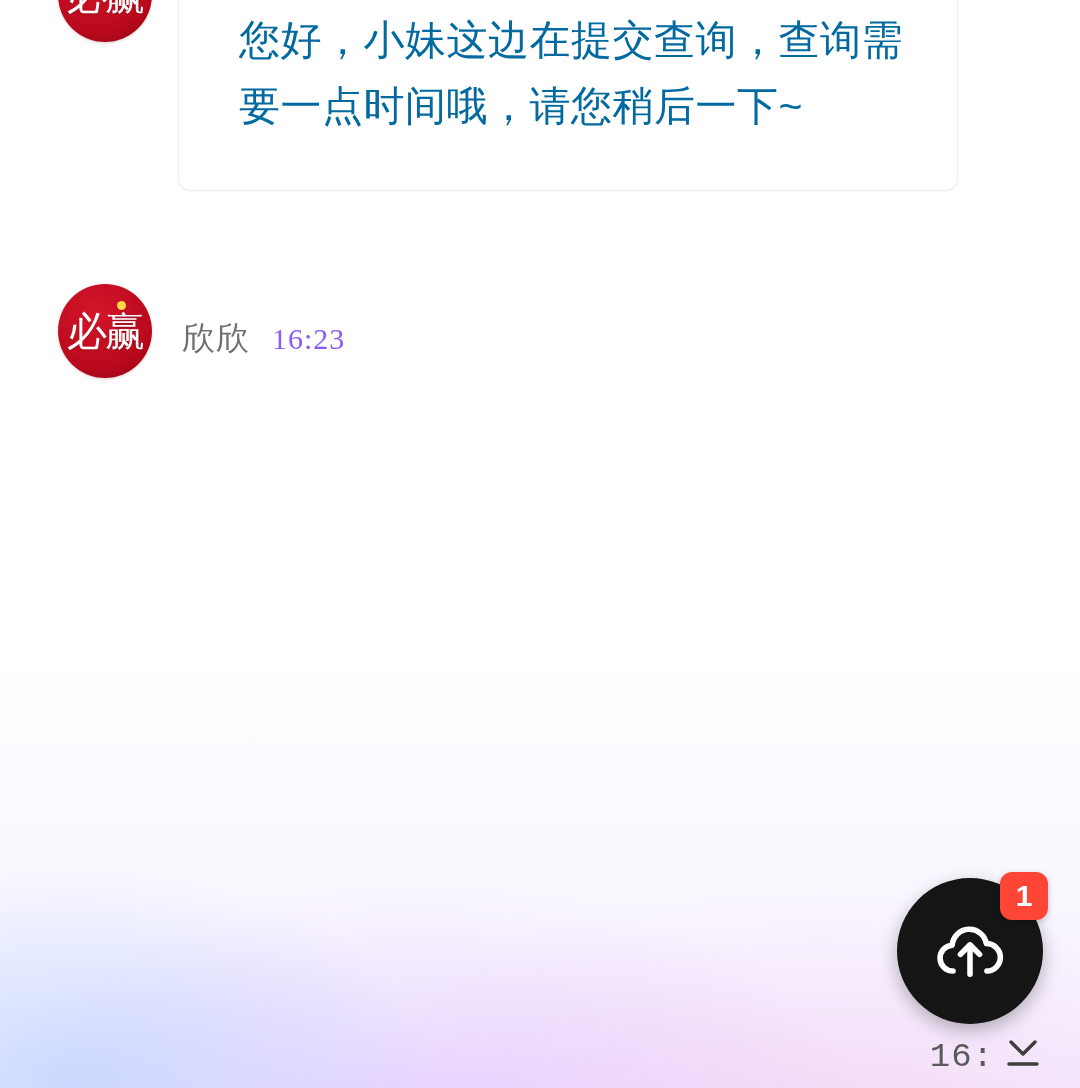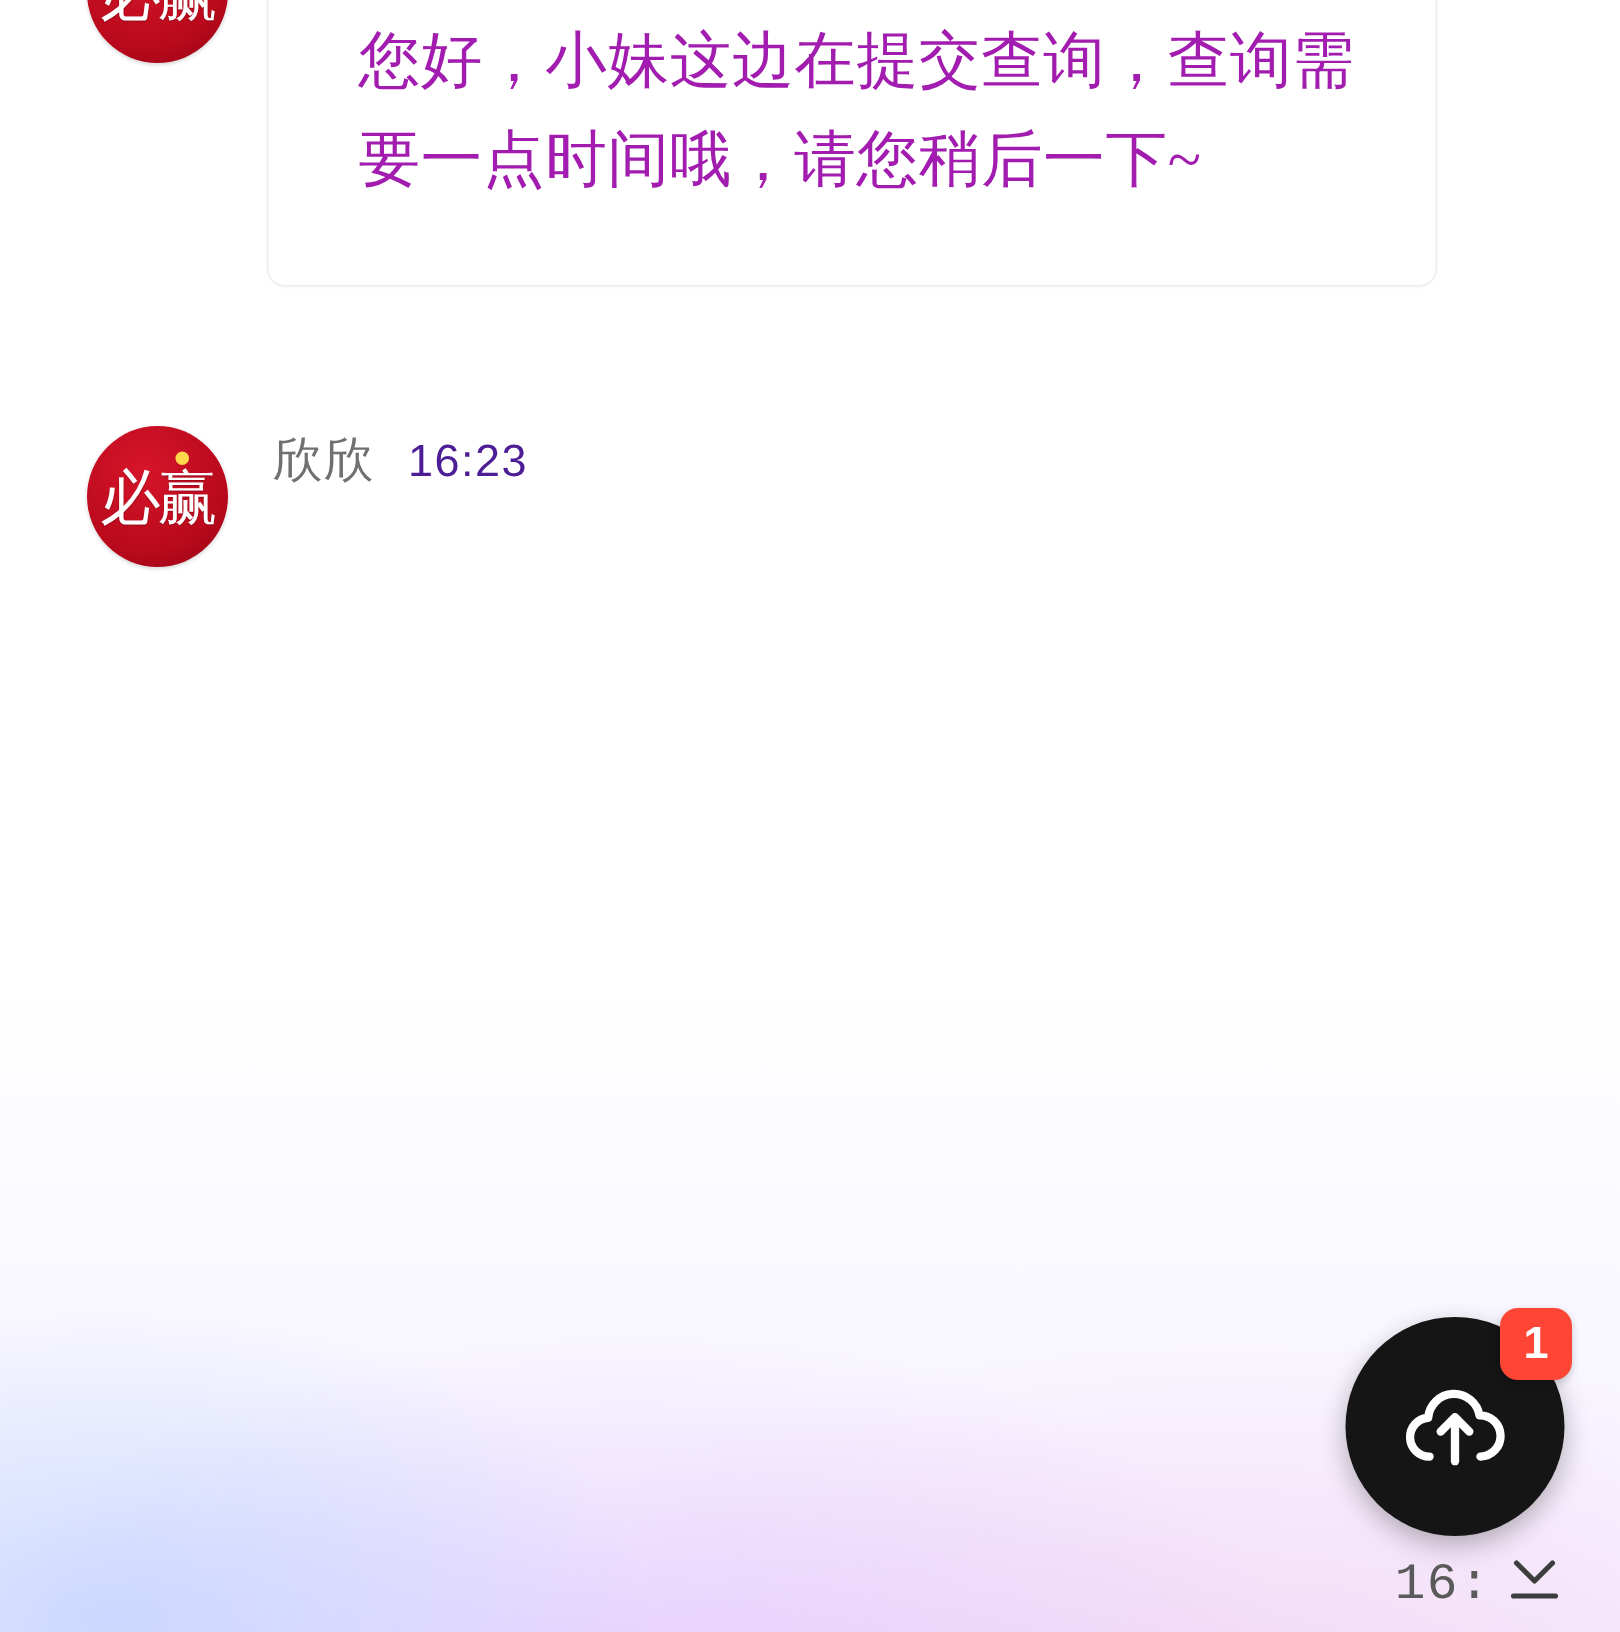--- a/index.html
+++ b/index.html
@@ -79,46 +79,48 @@
     display: flex;
     flex-direction: column;
   }
 
   .meta {
     display: flex;
     align-items: baseline;
     gap: 22px;
     margin-bottom: 17px;
     padding-left: 4px;
+    margin-top: 32px;
   }
   .sender {
     font-size: 33px;
     color: #707070;
     letter-spacing: 1px;
   }
   .time {
     font-size: 30px;
-    color: #4c1d95;
+    color: #8b5cf6;
     letter-spacing: 1px;
+    font-family: Liberation Serif, serif;
   }
 
   .bubble {
     background: #ffffff;
     border: 1px solid #ececec;
     border-radius: 12px;
     padding: 42px 54px 44px 60px;
     width: 780px;
     box-shadow: 0 1px 2px rgba(0,0,0,0.03);
   }
   .bubble p {
     font-size: 41px;
     line-height: 1.62;
-    color: #a21caf;
+    color: #0369a1;
     letter-spacing: 0.5px;
-    font-family: Liberation Serif, serif;
+    font-family: Liberation Sans, sans-serif;
     word-break: break-all;
   }
 
   
   #row-1 { top: -52px; left: 58px; }
   #row-1 .avatar { height: 94px; }
   #row-1 .bubble { padding-top: 58px; padding-bottom: 50px; }
 
   
   #row-2 { top: 284px; left: 58px; }

